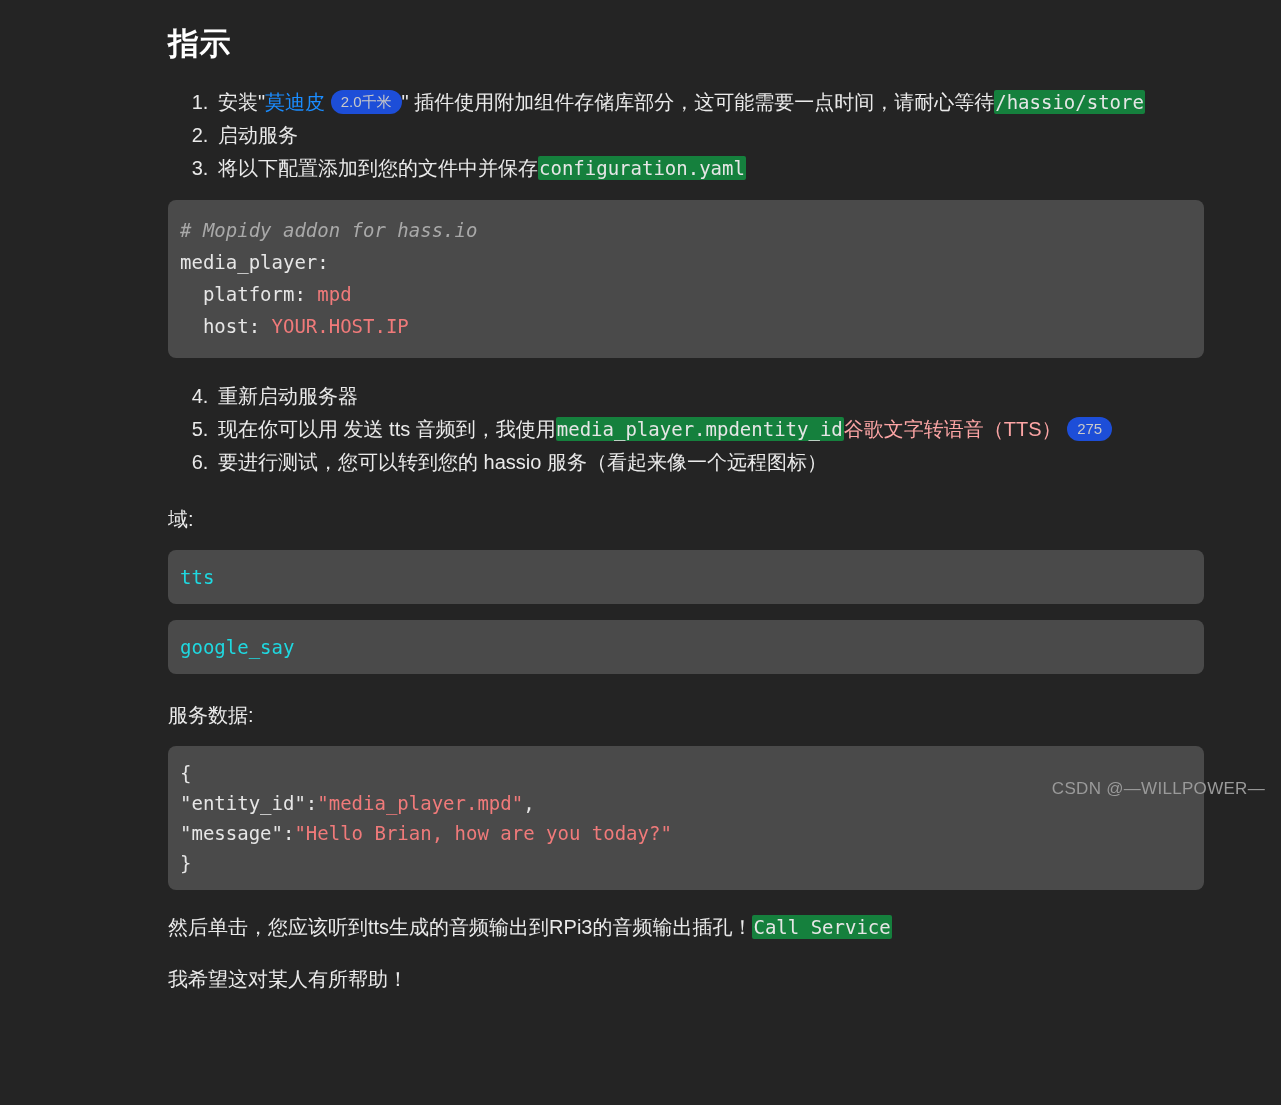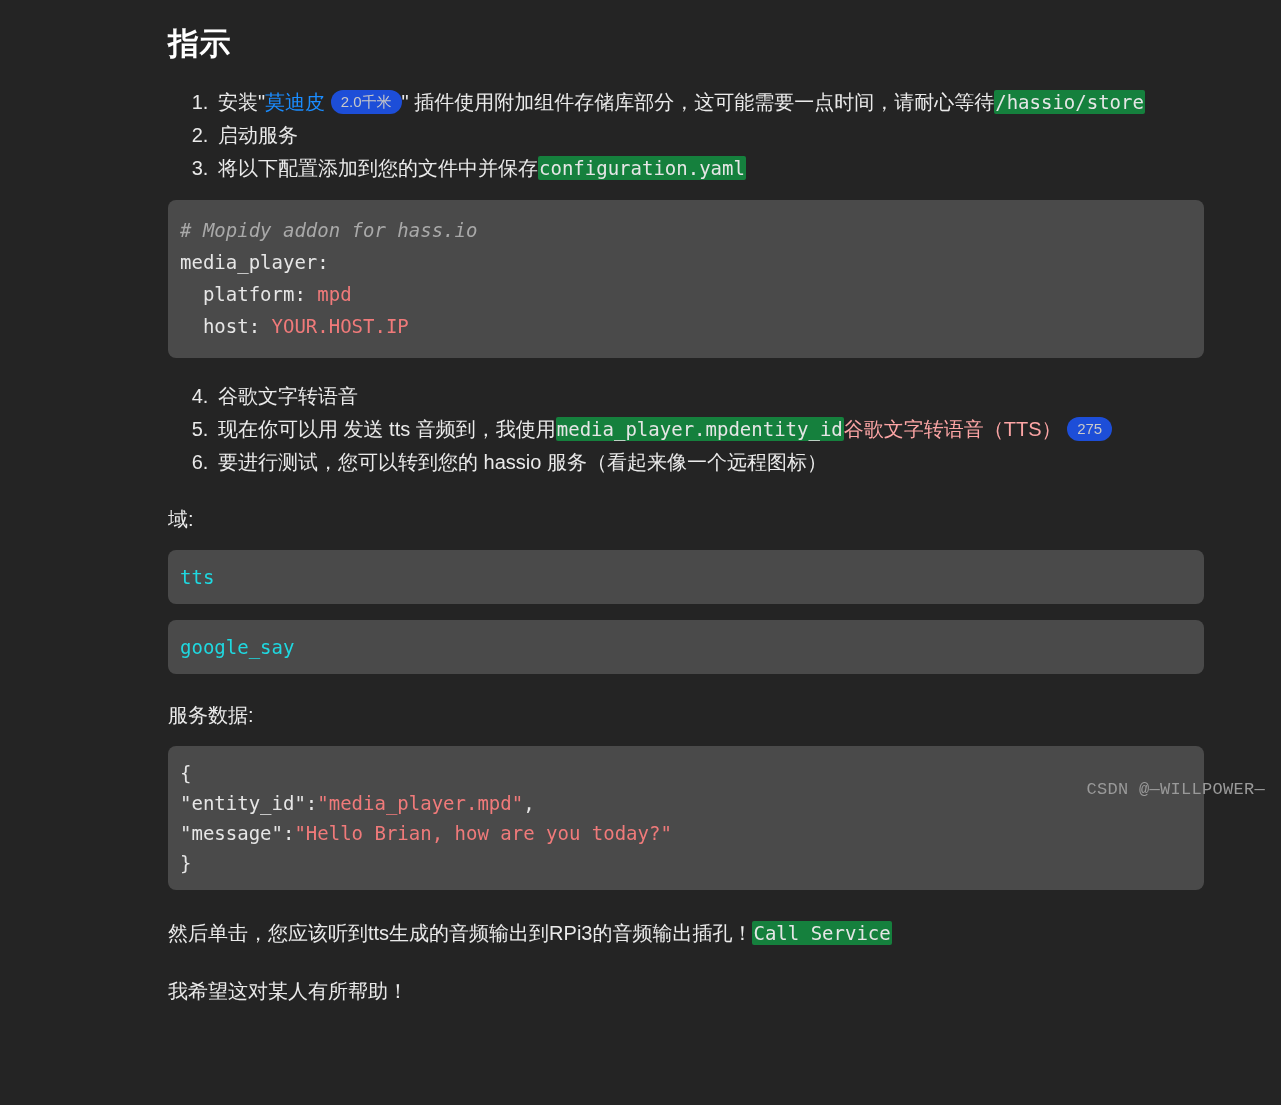--- a/index.html
+++ b/index.html
@@ -104,29 +104,29 @@
   .tok-cyan { color: #1fd8e0; }
   .tok-str { color: #f07a7a; }
   .tok-punct { color: #e6e6e6; }
 
   p.para {
     font-size: 20px;
     line-height: 30px;
     margin: 26px 0 0 0;
     color: #eaeaea;
   }
-  p.para.tight { margin-top: 28px; }
+  p.para.tight { margin-top: 22px; }
 
   .watermark {
     position: absolute;
     right: 16px;
     bottom: 8px;
     font-size: 17px;
     color: #9a9a9a;
-    font-family: Liberation Mono, monospace;
+    font-family: Liberation Sans, sans-serif;
     letter-spacing: 0.3px;
   }
   .clip-bottom {
     overflow: hidden;
   }
 </style>
 </head>
 <body>
 
 <div class="page">
@@ -139,21 +139,21 @@
       <li><span>启动服务</span></li>
       <li><span>将以下配置添加到您的文件中并保存</span><code class="inline">configuration.yaml</code></li>
     </ol>
 
     <pre class="codeblock"><span class="tok-comment"># Mopidy addon for hass.io</span>
 <span class="tok-key">media_player:</span>
 <span class="tok-key">  platform: </span><span class="tok-val">mpd</span>
 <span class="tok-key">  host: </span><span class="tok-val">YOUR.HOST.IP</span></pre>
 
     <ol class="steps continued" start="4">
-      <li><span>谷歌文字转语音</span></li>
+      <li><span>重新启动服务器</span></li>
       <li><span>现在你可以用 发送 tts 音频到，我使用</span><code class="inline">media_player.mpdentity_id</code><a class="link teal" href="#">谷歌文字转语音（TTS）</a> <span class="pill">275</span></li>
       <li><span>要进行测试，您可以转到您的 hassio 服务（看起来像一个远程图标）</span></li>
     </ol>
 
     <p class="para">域:</p>
     <pre class="codeblock small"><span class="tok-cyan">tts</span></pre>
 
     <pre class="codeblock small"><span class="tok-cyan">google_say</span></pre>
 
     <p class="para">服务数据:</p>

